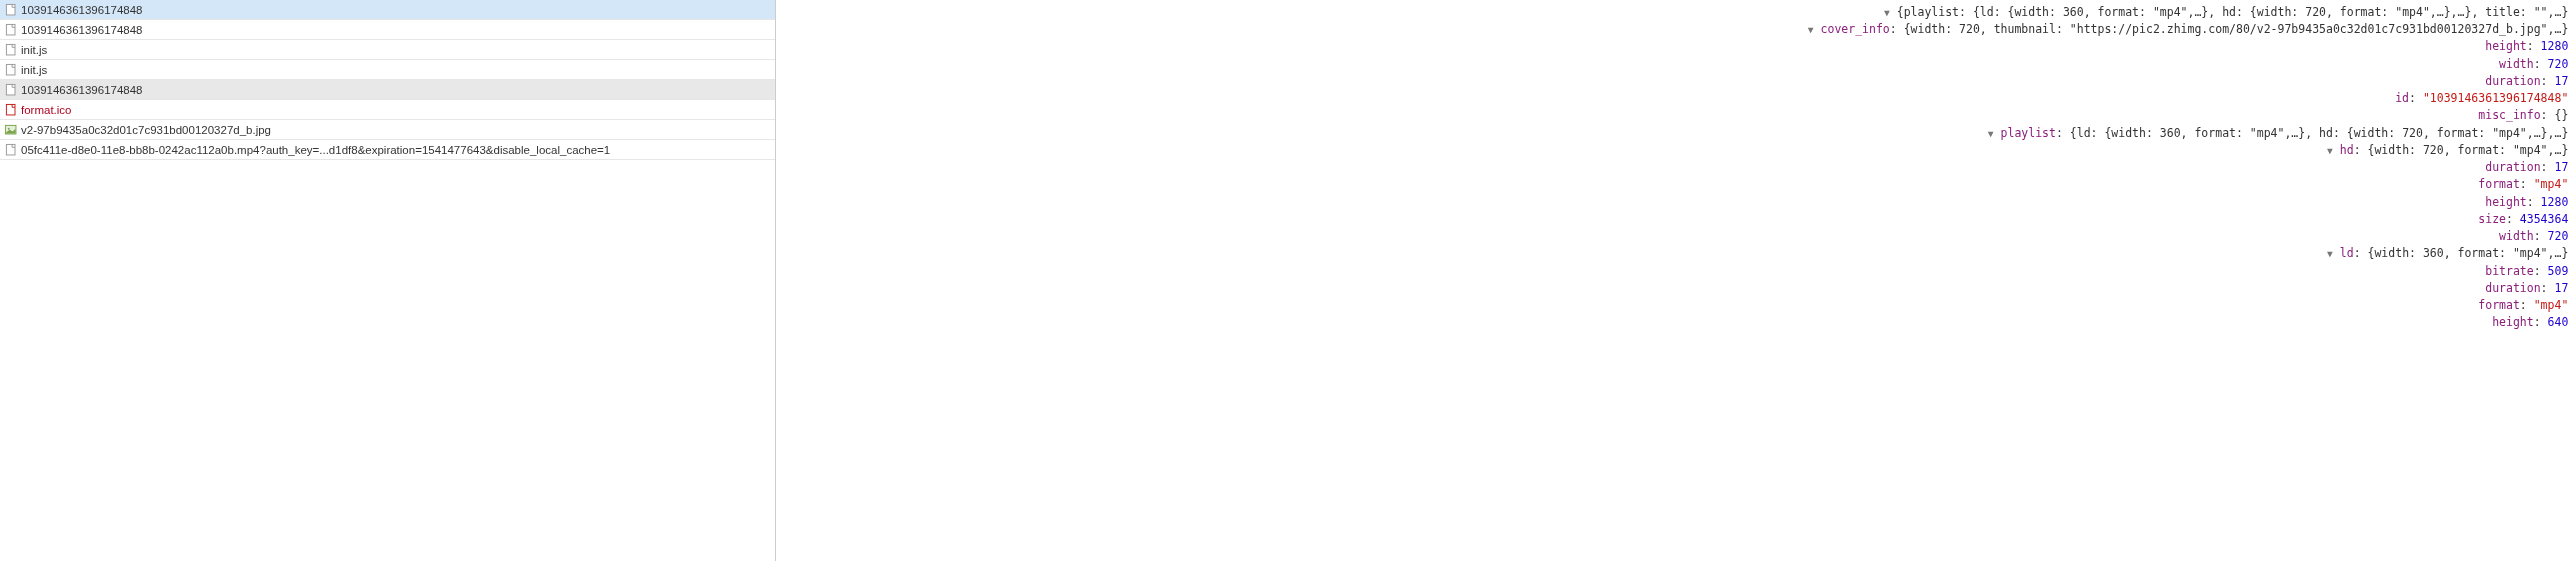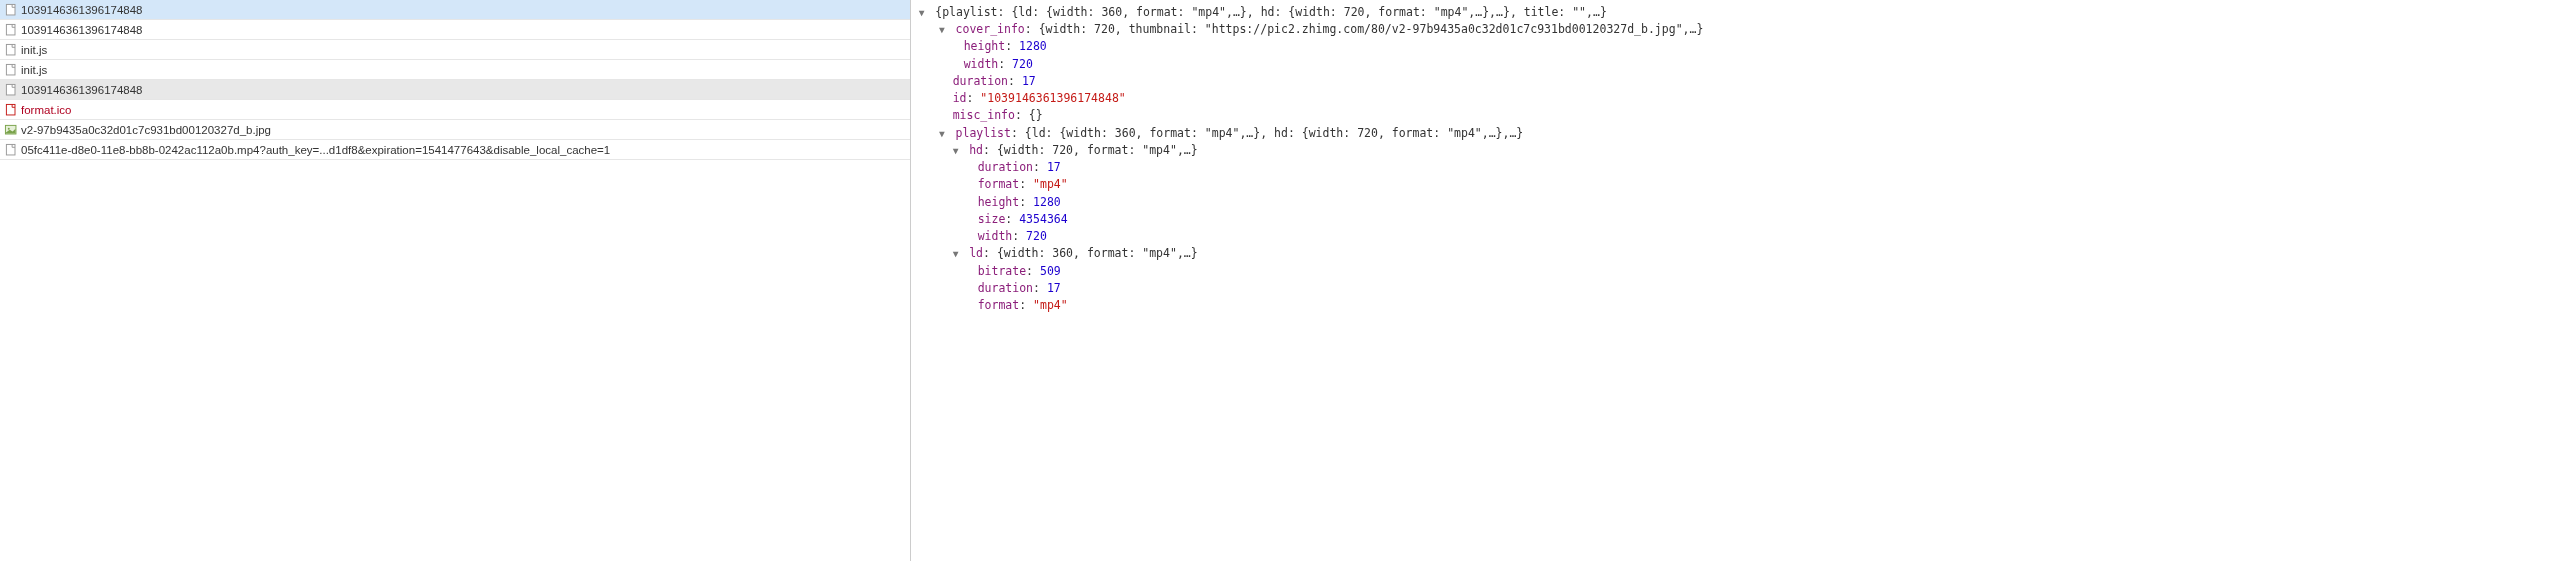--- a/index.html
+++ b/index.html
@@ -7,21 +7,21 @@
     font-family: Consolas, "Lucida Console", Menlo, monospace;
     font-size: 11.5px;
     color: #333;
     background: #fff;
     display: flex;
     width: 2576px;
     height: 562px;
     overflow: hidden;
   }
   .left-panel {
-    width: 911px;
+    width: 776px;
     border-right: 1px solid #ccc;
     overflow-y: auto;
   }
   .right-panel {
     flex: 1;
     overflow: auto;
     padding: 3.8px 7.7px;
     font-family: Consolas, "Lucida Console", Menlo, monospace;
     line-height: 1.5;
     white-space: nowrap;
@@ -50,20 +50,21 @@
     align-items: center;
     justify-content: center;
     flex-shrink: 0;
   }
   .file-icon svg { width: 13.4px; height: 13.4px; }
   .network-row.favicon-special .name-text { color: #b00020; }
 
   .json-line {
     display: block;
     white-space: nowrap;
+    text-align: right;
   }
   .indent { display: inline-block; }
   .tree-arrow {
     display: inline-block;
     width: 9.6px;
     color: #777;
     cursor: pointer;
     font-size: 9.6px;
     user-select: none;
   }
@@ -245,15 +246,20 @@
   <div class="json-line">
     <span class="indent" style="width:52px"></span>
     <span class="key">duration</span><span class="punc">: </span>
     <span class="num">17</span>
   </div>
   <div class="json-line">
     <span class="indent" style="width:52px"></span>
     <span class="key">format</span><span class="punc">: </span>
     <span class="string">"mp4"</span>
   </div>
+  <div class="json-line">
+    <span class="indent" style="width:52px"></span>
+    <span class="key">height</span><span class="punc">: </span>
+    <span class="num">640</span>
+  </div>
 
 </div>
 
 
 </body></html>

